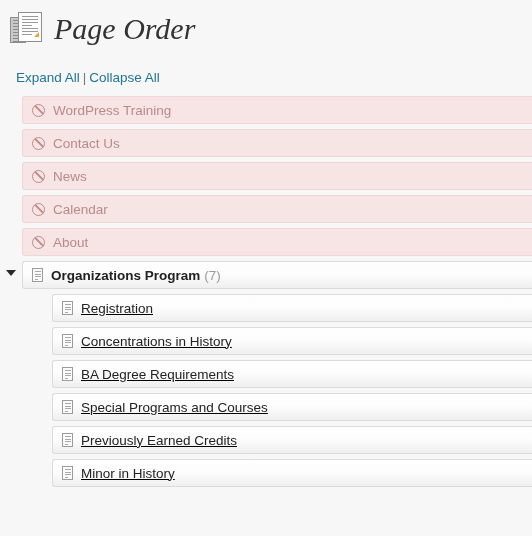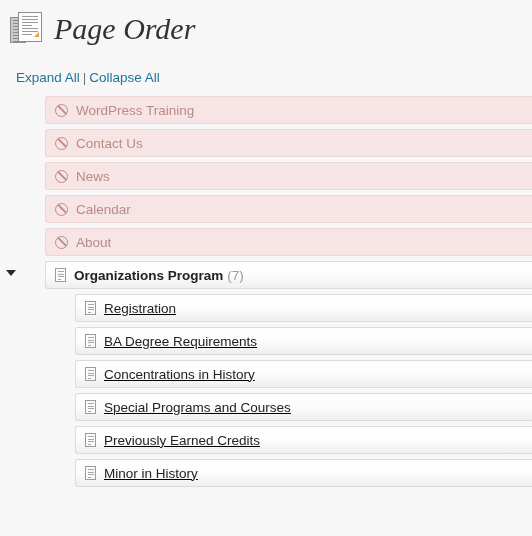--- a/index.html
+++ b/index.html
@@ -113,21 +113,20 @@
   .row {
     height: 28px;
     display: flex;
     align-items: center;
     border: 1px solid #dcdcdc;
     border-right: none;
     border-radius: 3px 0 0 3px;
     box-sizing: border-box;
     padding-left: 9px;
     font-size: 13.5px;
-    margin-left: 23px;
   }
 
   
   .row.excluded {
     background: #f7e4e4;
     border-color: #eed6d6;
     color: #b98a8a;
   }
 
   
@@ -294,42 +293,42 @@
       </div>
     </div>
     <div class="row-wrap level1">
       <div class="row page">
         <span class="icon icon-page">
           <i></i>
           <i></i>
           <i></i>
           <i class="s"></i>
         </span>
+        <span class="row-label">Concentrations in History</span>
+      </div>
+    </div>
+    <div class="row-wrap level1">
+      <div class="row page">
+        <span class="icon icon-page">
+          <i></i>
+          <i></i>
+          <i></i>
+          <i class="s"></i>
+        </span>
         <span class="row-label">BA Degree Requirements</span>
       </div>
     </div>
     <div class="row-wrap level1">
       <div class="row page">
         <span class="icon icon-page">
           <i></i>
           <i></i>
           <i></i>
           <i class="s"></i>
         </span>
-        <span class="row-label">Concentrations in History</span>
-      </div>
-    </div>
-    <div class="row-wrap level1">
-      <div class="row page">
-        <span class="icon icon-page">
-          <i></i>
-          <i></i>
-          <i></i>
-          <i class="s"></i>
-        </span>
         <span class="row-label">Special Programs and Courses</span>
       </div>
     </div>
     <div class="row-wrap level1">
       <div class="row page">
         <span class="icon icon-page">
           <i></i>
           <i></i>
           <i></i>
           <i class="s"></i>

